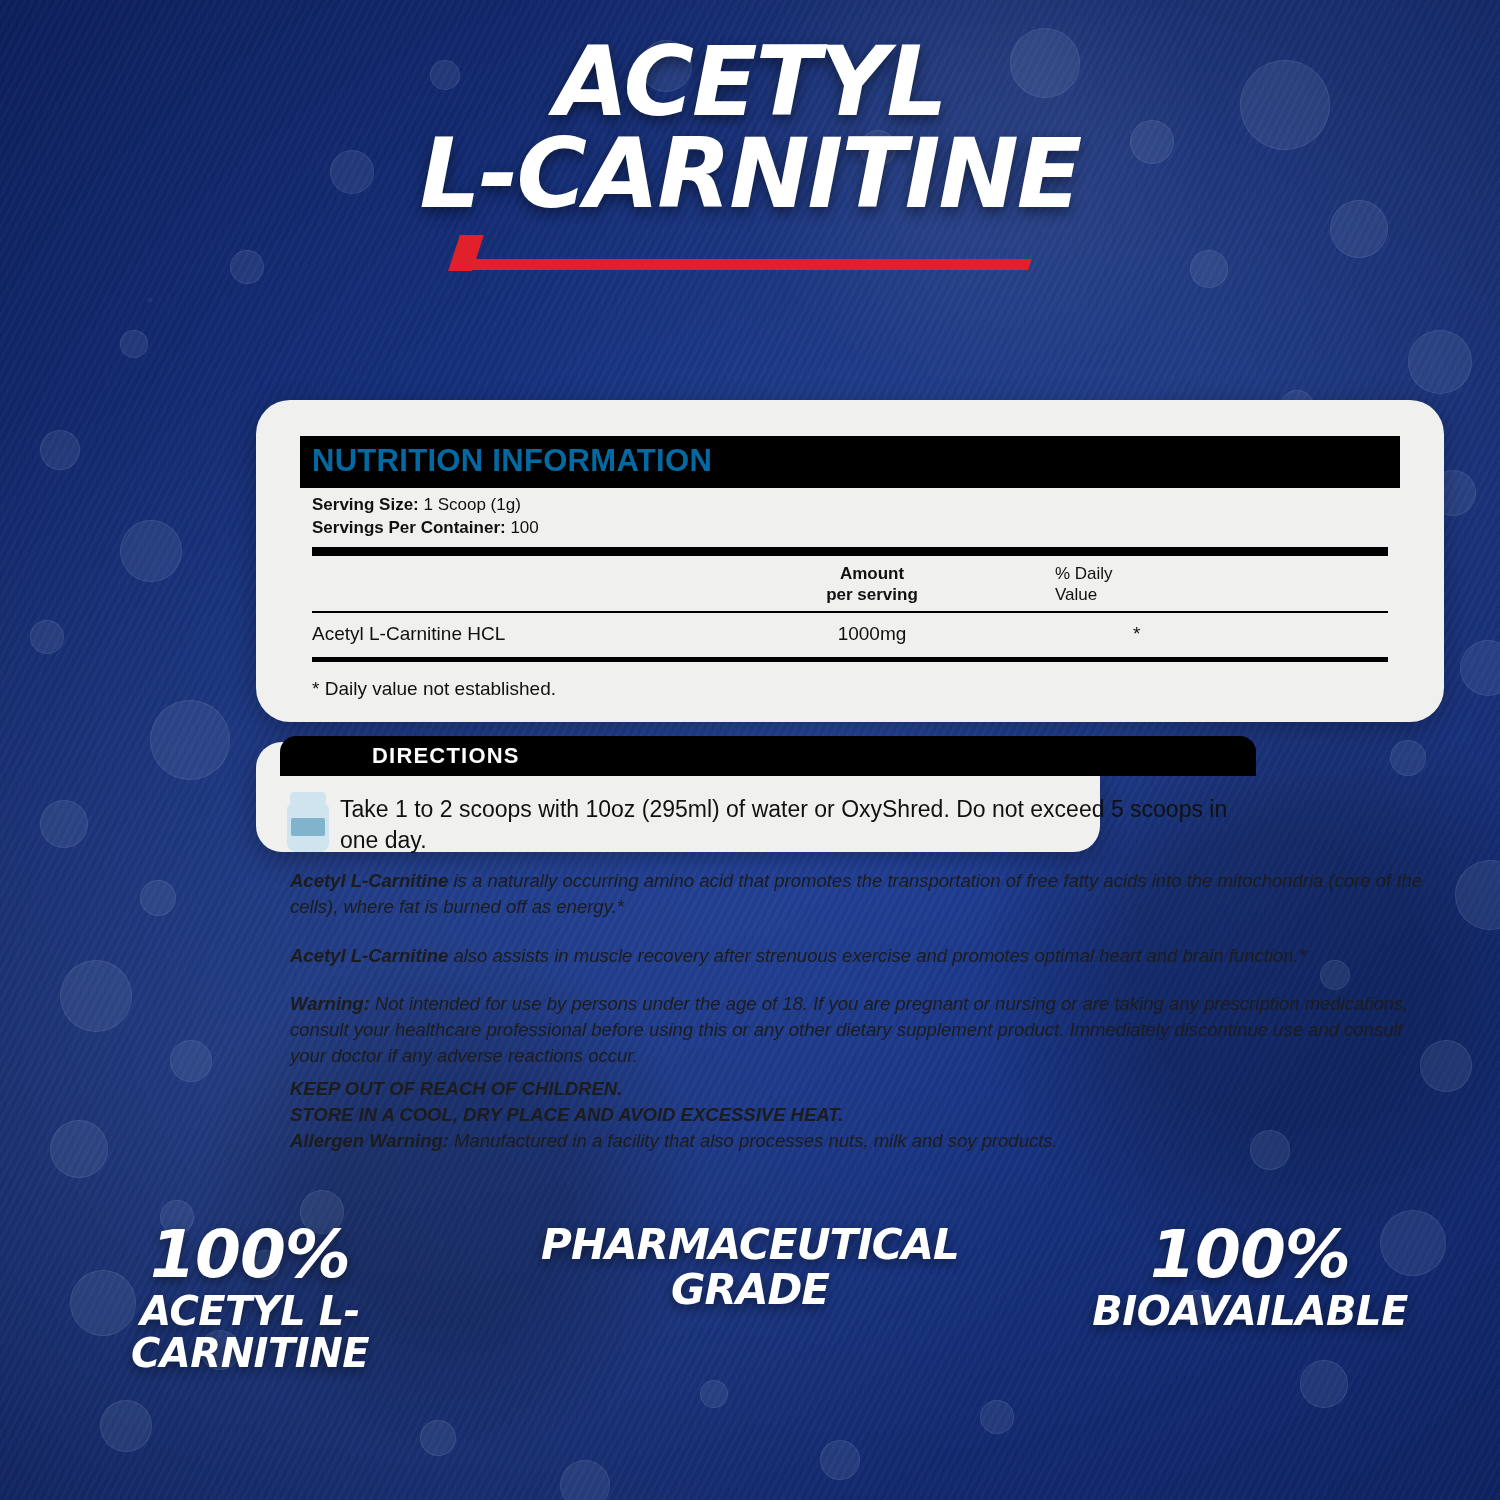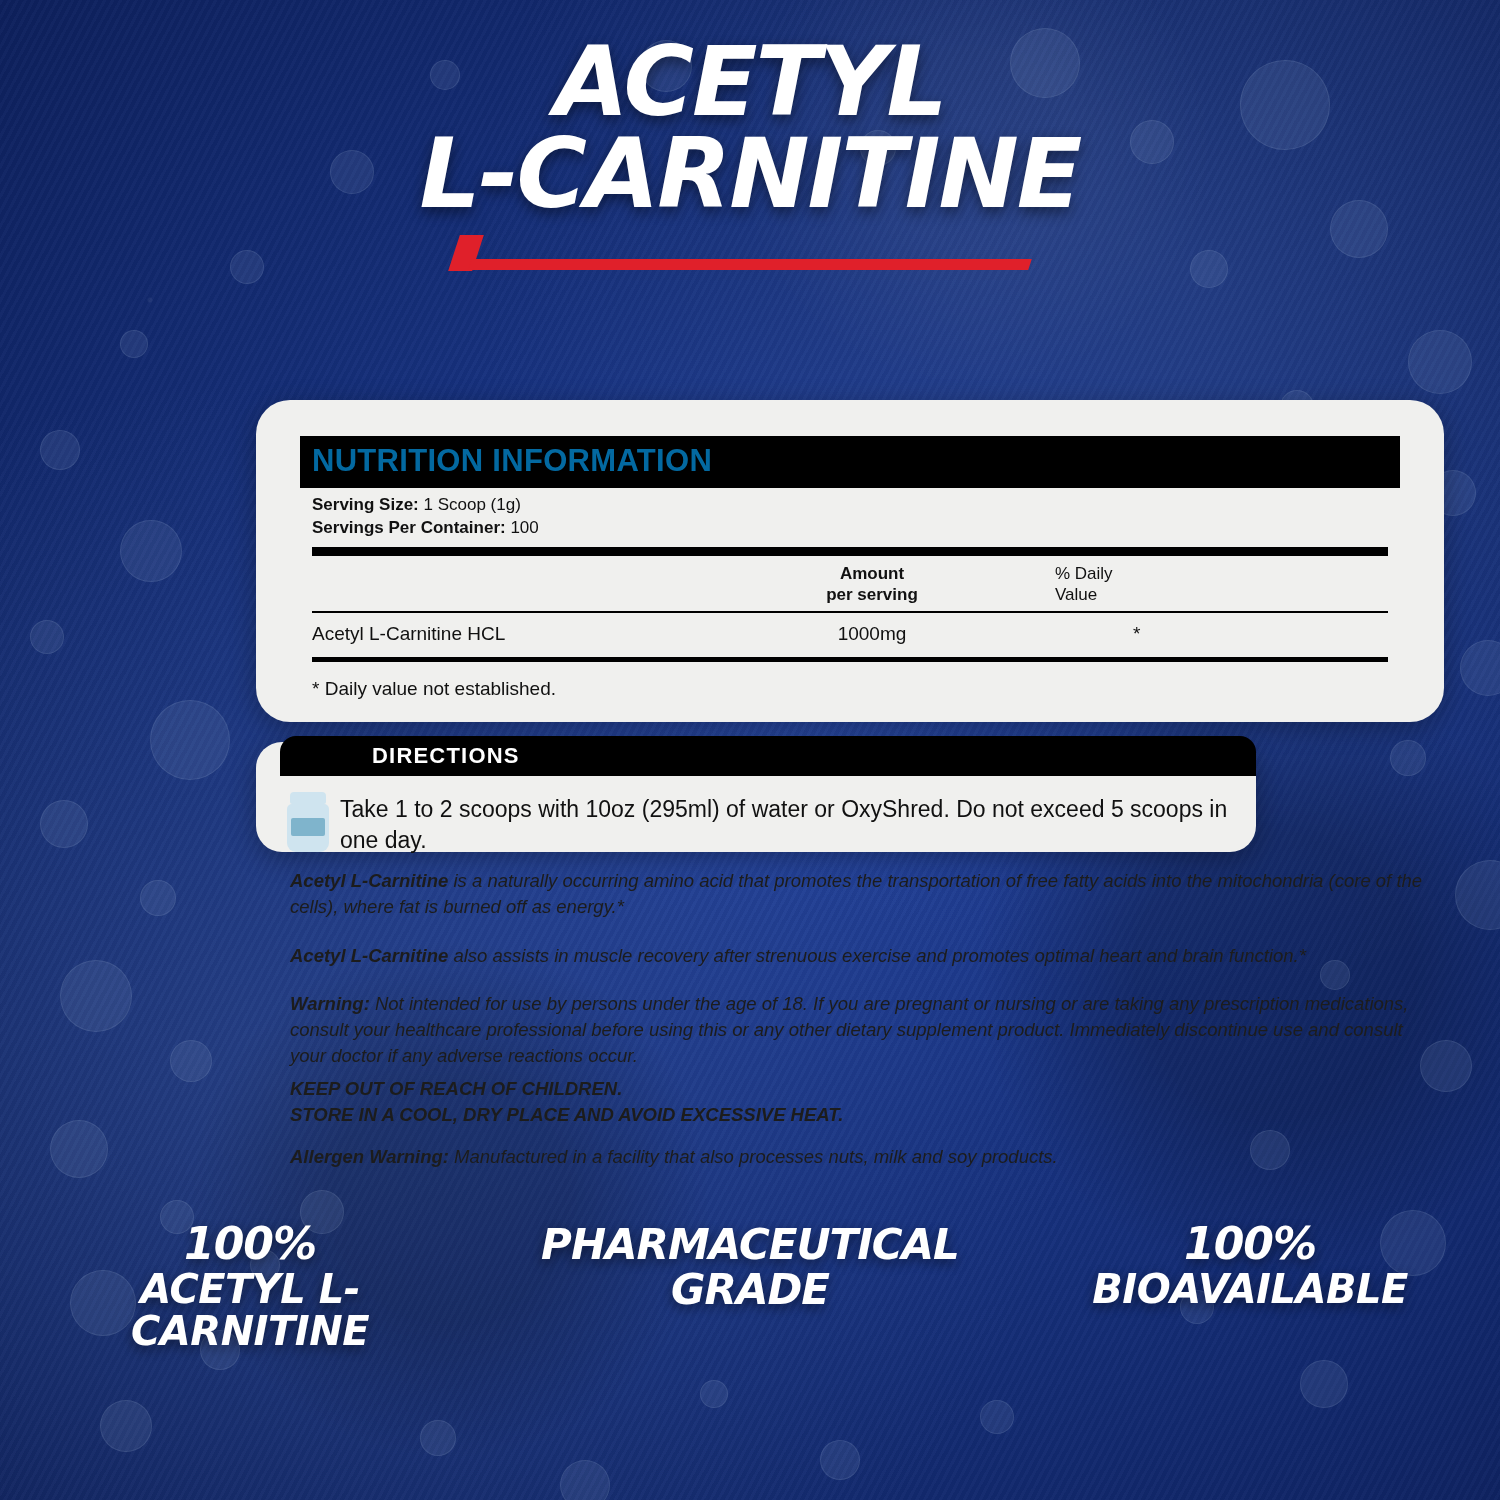--- a/index.html
+++ b/index.html
@@ -112,21 +112,21 @@
   .nut-row {
     display: flex; padding: 10px 12px 12px 12px; font-size: 19px; color: #111;
   }
   .nut-row .name { flex: 0 0 395px; }
   .nut-row .amt { flex: 0 0 330px; text-align: center; }
   .nut-row .dvv { flex: 1; text-align: left; padding-left: 96px; }
   .footnote { padding: 16px 12px 0 12px; font-size: 19px; color: #111; }
 
   
   #directions-panel {
-    left: 256px; top: 742px; width: 1000px; height: 110px;
+    left: 256px; top: 742px; width: 844px; height: 110px;
     border-radius: 26px;
   }
   .dir-header {
     position: absolute; left: 24px; top: -6px;
     width: 976px; height: 40px;
     background: #000; border-radius: 16px 16px 0 0;
     color: #fff; font-size: 22px; font-weight: 700;
     letter-spacing: 1.2px;
     padding: 7px 0 0 92px;
   }
@@ -175,21 +175,21 @@
     display: flex; justify-content: space-around; align-items: flex-start;
     color: #ffffff;
     text-align: center;
   }
   .claim {
     font-family: "DejaVu Sans", sans-serif;
     font-style: italic; font-weight: 700;
     text-shadow: 0 4px 12px rgba(0,0,0,0.45);
     width: 420px;
   }
-  .claim .big { font-size: 44px; letter-spacing: -1px; line-height: 1.0; }
+  .claim .big { font-size: 66px; letter-spacing: -1px; line-height: 1.0; }
   .claim .small { font-size: 40px; letter-spacing: -0.5px; line-height: 1.05; margin-top: 2px; }
   .claim.mid .big { font-size: 42px; line-height: 1.08; }
 </style>
 </head>
 <body>
 
 <div class="page">
   <div class="texture"></div>
 
   <div class="bubbles">
@@ -302,21 +302,21 @@
       <b>Acetyl L-Carnitine</b><span> is a naturally occurring amino acid that promotes the transportation of free fatty acids into the mitochondria (core of the cells), where fat is burned off as energy.*</span>
     </div>
     <div class="para">
       <b>Acetyl L-Carnitine</b><span> also assists in muscle recovery after strenuous exercise and promotes optimal heart and brain function.*</span>
     </div>
     <div class="para tight">
       <b>Warning:</b><span> Not intended for use by persons under the age of 18. If you are pregnant or nursing or are taking any prescription medications, consult your healthcare professional before using this or any other dietary supplement product. Immediately discontinue use and consult your doctor if any adverse reactions occur.</span>
     </div>
     <div class="bold-line">KEEP OUT OF REACH OF CHILDREN.</div>
     <div class="bold-line">STORE IN A COOL, DRY PLACE AND AVOID EXCESSIVE HEAT.</div>
-    <div class="para tight" style="margin-top:16px;">
+    <div class="para tight" style="margin-top:0;">
       <b>Allergen Warning:</b><span> Manufactured in a facility that also processes nuts, milk and soy products.</span>
     </div>
   </div>
 
   <div class="claims">
     <div class="claim">
       <div class="big">100%</div>
       <div class="small">ACETYL L-CARNITINE</div>
     </div>
     <div class="claim mid">

